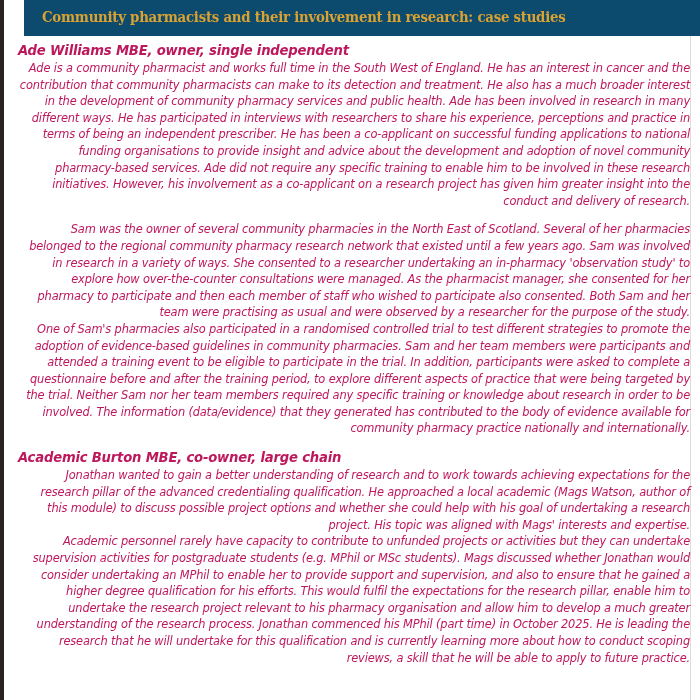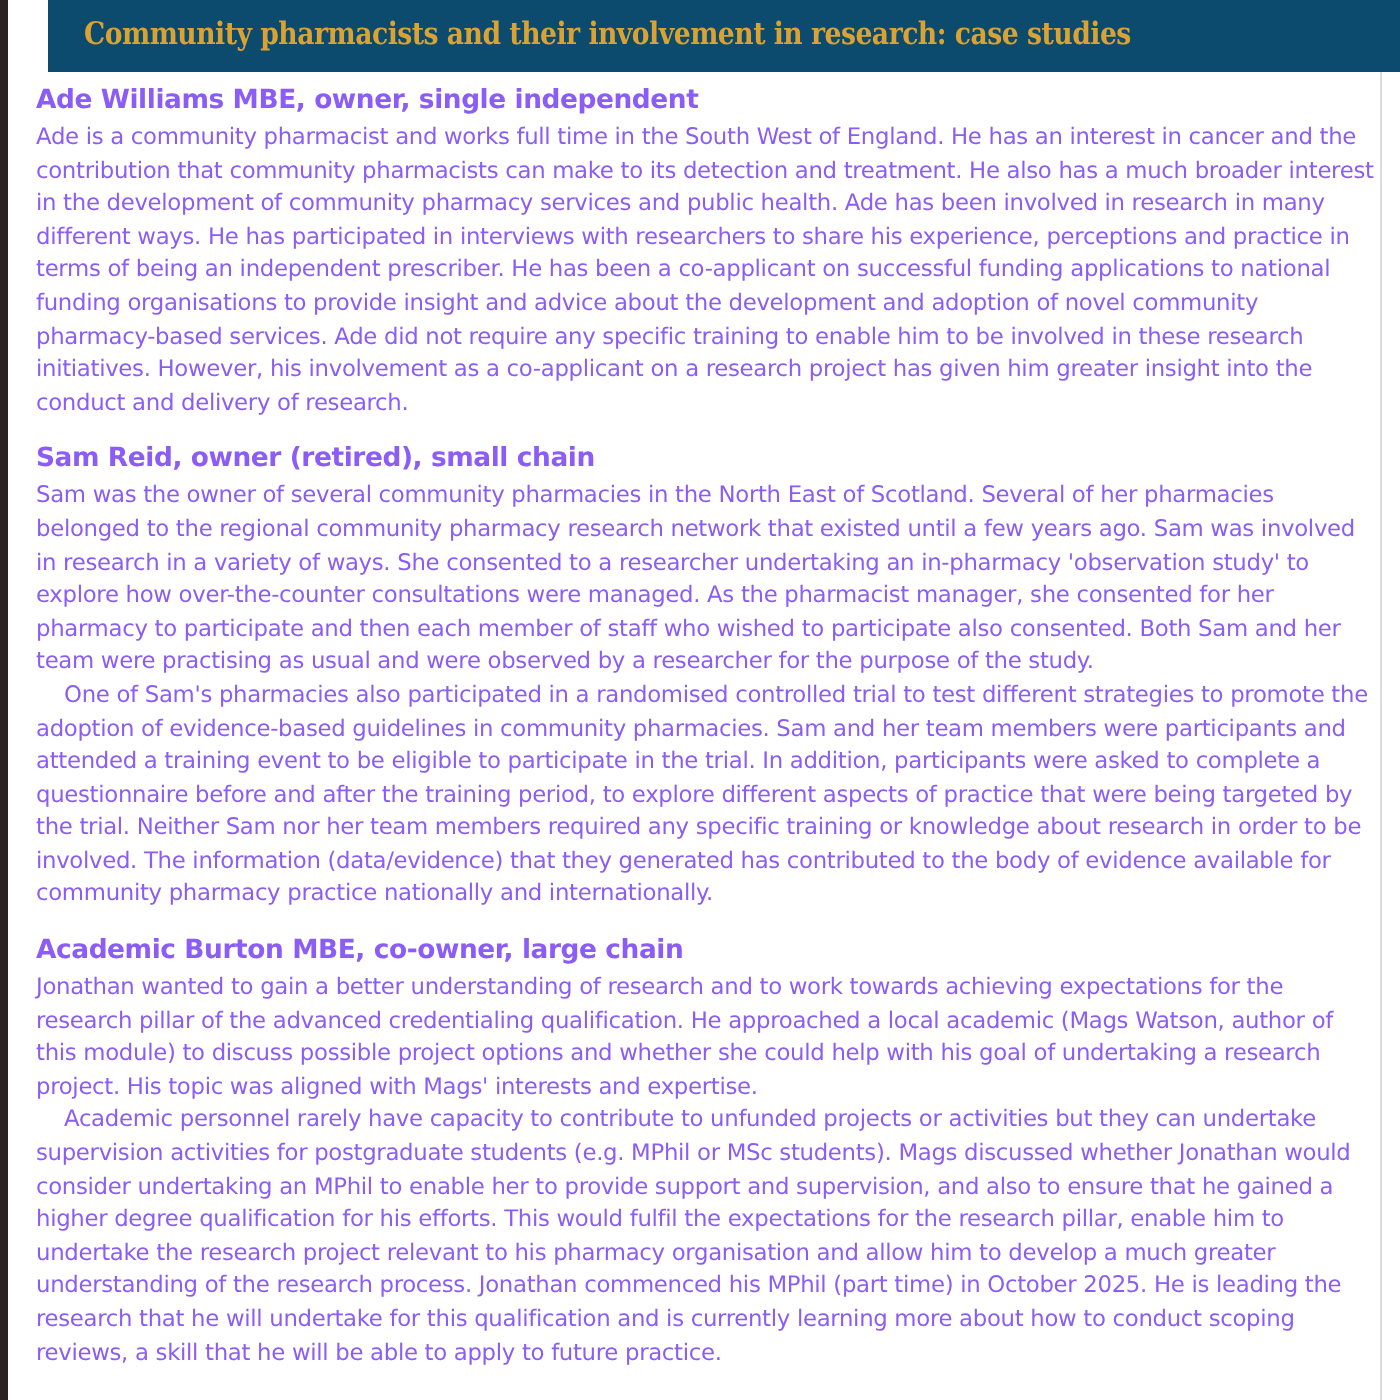--- a/index.html
+++ b/index.html
@@ -17,29 +17,29 @@
     margin-left: 24px;
   }
   .header h1 {
     margin: 0; position: absolute; left: 18px; top: 7px;
     font-family: "DejaVu Serif", serif; font-weight: bold;
     font-size: 15.5px; color: #d9a232; letter-spacing: -0.3px;
     transform: scaleX(0.86); transform-origin: left center; white-space: nowrap;
   }
   .content {
     position: absolute; left: 18px; top: 42px; width: 672px;
-    font-family: "DejaVu Sans", sans-serif; color: #8b5cf6;
+    font-family: "DejaVu Sans", sans-serif; color: #be185d; font-style: italic;
   }
   .case { margin: 0 0 12px 0; }
   .case h2 {
     margin: 0; font-size: 13.2px; font-weight: bold; line-height: 18px;
     letter-spacing: -0.2px; white-space: nowrap;
   }
   .case p {
-    margin: 0; font-size: 11.4px; line-height: 16.6px; letter-spacing: -0.15px;
+    margin: 0; font-size: 11.4px; line-height: 16.6px; letter-spacing: -0.15px; text-align: right;
   }
   .case p.indent { text-indent: 14px; }
   .case.c2 { margin-top: 10px; }
   .case.c3 { margin-top: 12px; }
 </style>
 </head>
 <body>
 
 <div class="box"></div>
 
@@ -47,21 +47,20 @@
   <h1>Community pharmacists and their involvement in research: case studies</h1>
 </div>
 
 <div class="content">
   <section class="case c1">
     <h2>Ade Williams MBE, owner, single independent</h2>
     <p>Ade is a community pharmacist and works full time in the South West of England. He has an interest in cancer and the contribution that community pharmacists can make to its detection and treatment. He also has a much broader interest in the development of community pharmacy services and public health. Ade has been involved in research in many different ways. He has participated in interviews with researchers to share his experience, perceptions and practice in terms of being an independent prescriber. He has been a co-applicant on successful funding applications to national funding organisations to provide insight and advice about the development and adoption of novel community pharmacy-based services. Ade did not require any specific training to enable him to be involved in these research initiatives. However, his involvement as a co-applicant on a research project has given him greater insight into the conduct and delivery of research.</p>
   </section>
 
   <section class="case c2">
-    <h2>Sam Reid, owner (retired), small chain</h2>
     <p>Sam was the owner of several community pharmacies in the North East of Scotland. Several of her pharmacies belonged to the regional community pharmacy research network that existed until a few years ago. Sam was involved in research in a variety of ways. She consented to a researcher undertaking an in-pharmacy 'observation study' to explore how over-the-counter consultations were managed. As the pharmacist manager, she consented for her pharmacy to participate and then each member of staff who wished to participate also consented. Both Sam and her team were practising as usual and were observed by a researcher for the purpose of the study.</p>
     <p class="indent">One of Sam's pharmacies also participated in a randomised controlled trial to test different strategies to promote the adoption of evidence-based guidelines in community pharmacies. Sam and her team members were participants and attended a training event to be eligible to participate in the trial. In addition, participants were asked to complete a questionnaire before and after the training period, to explore different aspects of practice that were being targeted by the trial. Neither Sam nor her team members required any specific training or knowledge about research in order to be involved. The information (data/evidence) that they generated has contributed to the body of evidence available for community pharmacy practice nationally and internationally.</p>
   </section>
 
   <section class="case c3">
     <h2>Academic Burton MBE, co-owner, large chain</h2>
     <p>Jonathan wanted to gain a better understanding of research and to work towards achieving expectations for the research pillar of the advanced credentialing qualification. He approached a local academic (Mags Watson, author of this module) to discuss possible project options and whether she could help with his goal of undertaking a research project. His topic was aligned with Mags' interests and expertise.</p>
     <p class="indent">Academic personnel rarely have capacity to contribute to unfunded projects or activities but they can undertake supervision activities for postgraduate students (e.g. MPhil or MSc students). Mags discussed whether Jonathan would consider undertaking an MPhil to enable her to provide support and supervision, and also to ensure that he gained a higher degree qualification for his efforts. This would fulfil the expectations for the research pillar, enable him to undertake the research project relevant to his pharmacy organisation and allow him to develop a much greater understanding of the research process. Jonathan commenced his MPhil (part time) in October 2025. He is leading the research that he will undertake for this qualification and is currently learning more about how to conduct scoping reviews, a skill that he will be able to apply to future practice.</p>
   </section>
 </div>

